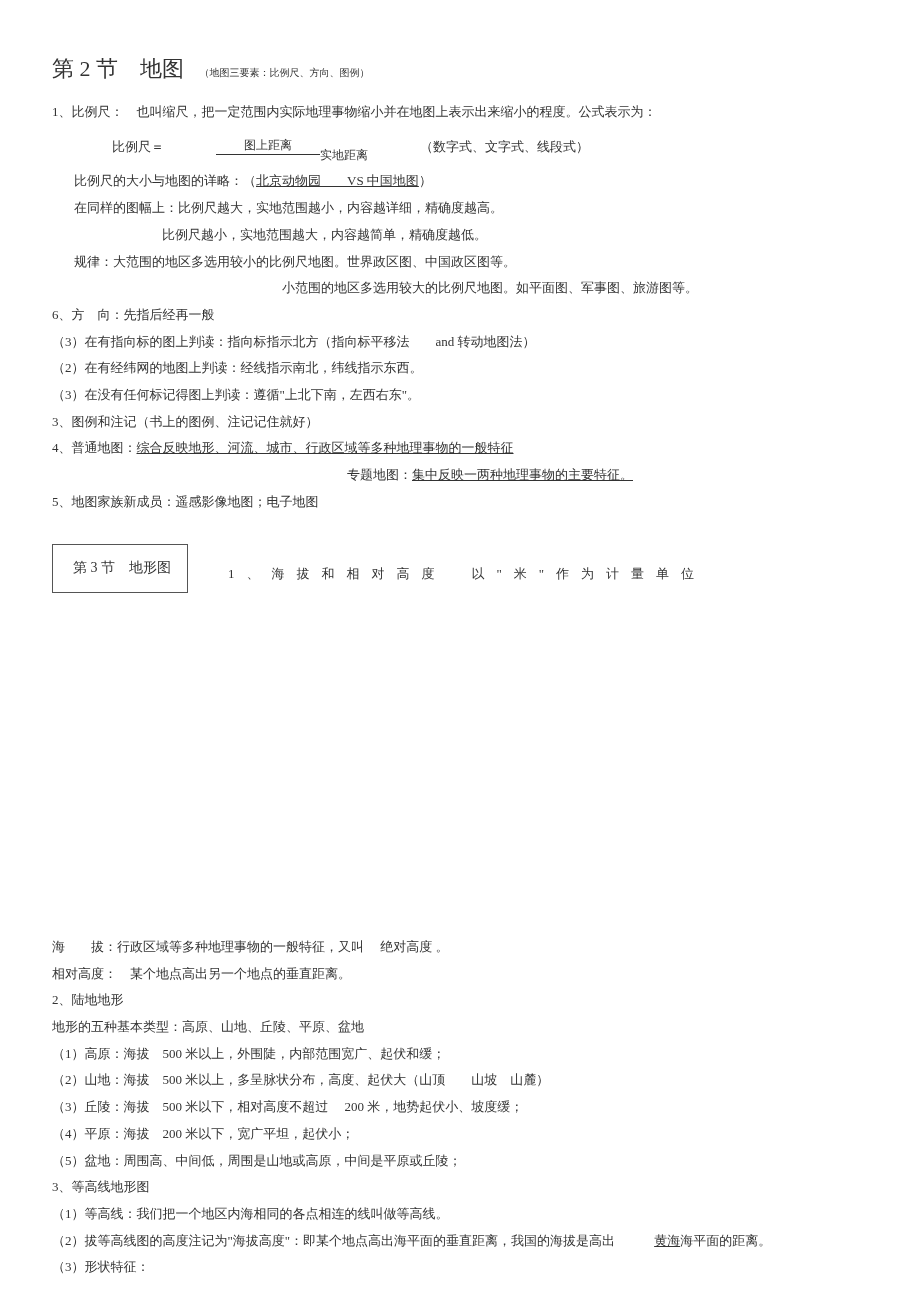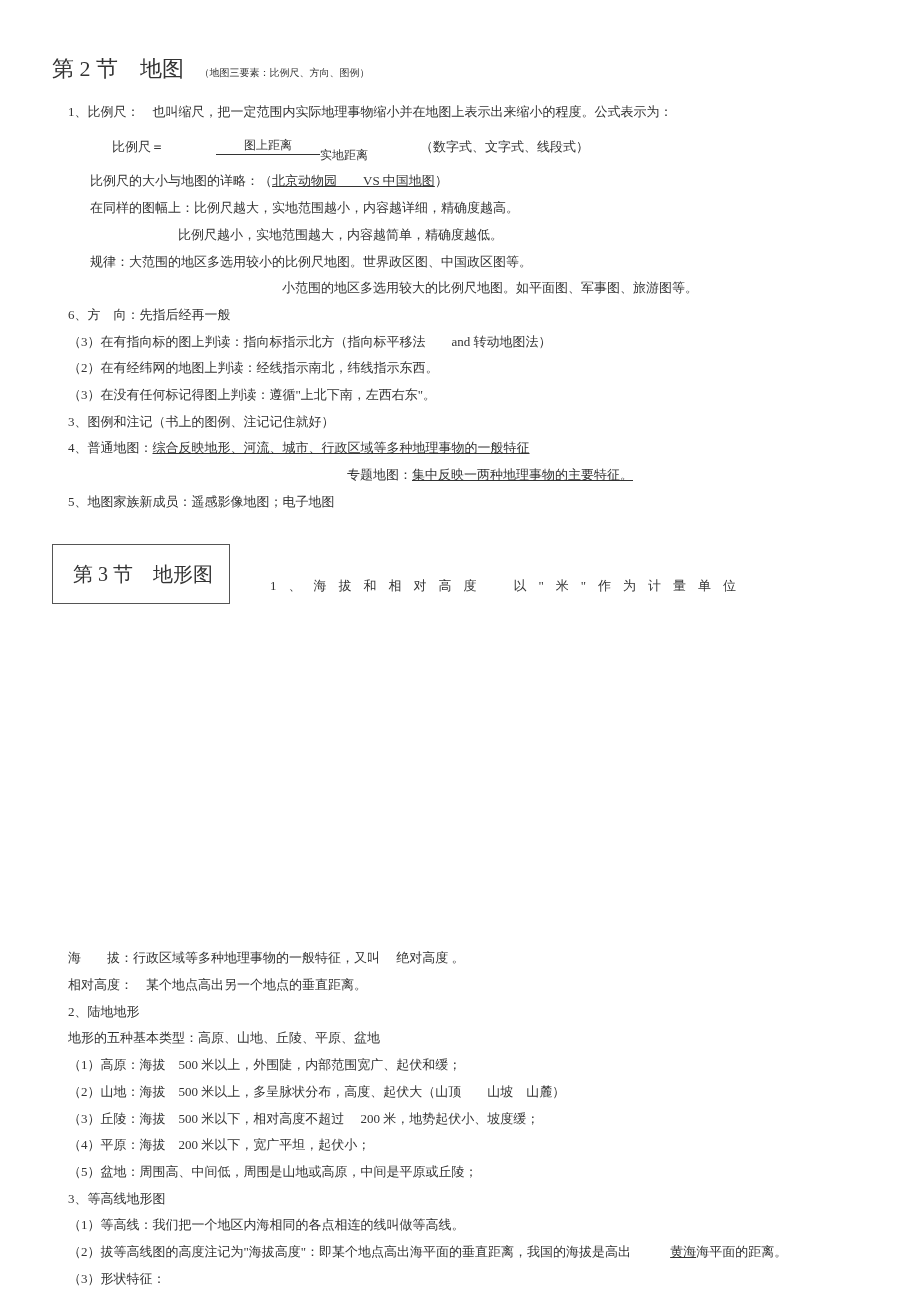--- a/index.html
+++ b/index.html
@@ -15,21 +15,21 @@
   }
   .h2 {
     font-size: 22px;
     font-weight: normal;
     margin-bottom: 10px;
   }
   .h2-sub {
     font-size: 10px;
     margin-left: 10px;
   }
-  .p { margin: 2px 16px; }
+  .p { margin: 2px 0; }
   .indent1 { padding-left: 22px; }
   .indent2 { padding-left: 110px; }
   .indent3 { padding-left: 60px; text-align: center; }
   .scale-row {
     display: flex;
     align-items: center;
     margin: 6px 0 6px 60px;
     gap: 52px;
   }
   .fraction {
@@ -38,21 +38,21 @@
     line-height: 1.25;
     font-size: 12px;
   }
   .fraction .top { border-bottom: 1px solid #333; padding: 0 28px 1px; }
   .fraction .bot { padding-top: 18px; }
   .ul { text-decoration: underline; }
   .box {
     border: 1px solid #555;
     display: inline-block;
     padding: 10px 16px 10px 20px;
-    font-size: 20px;
+    font-size: 14px;
     margin-top: 28px;
   }
   .section3-row {
     display: flex;
     align-items: flex-end;
   }
   .section3-text {
     flex: 1;
     font-size: 13px;
     letter-spacing: 12px;

